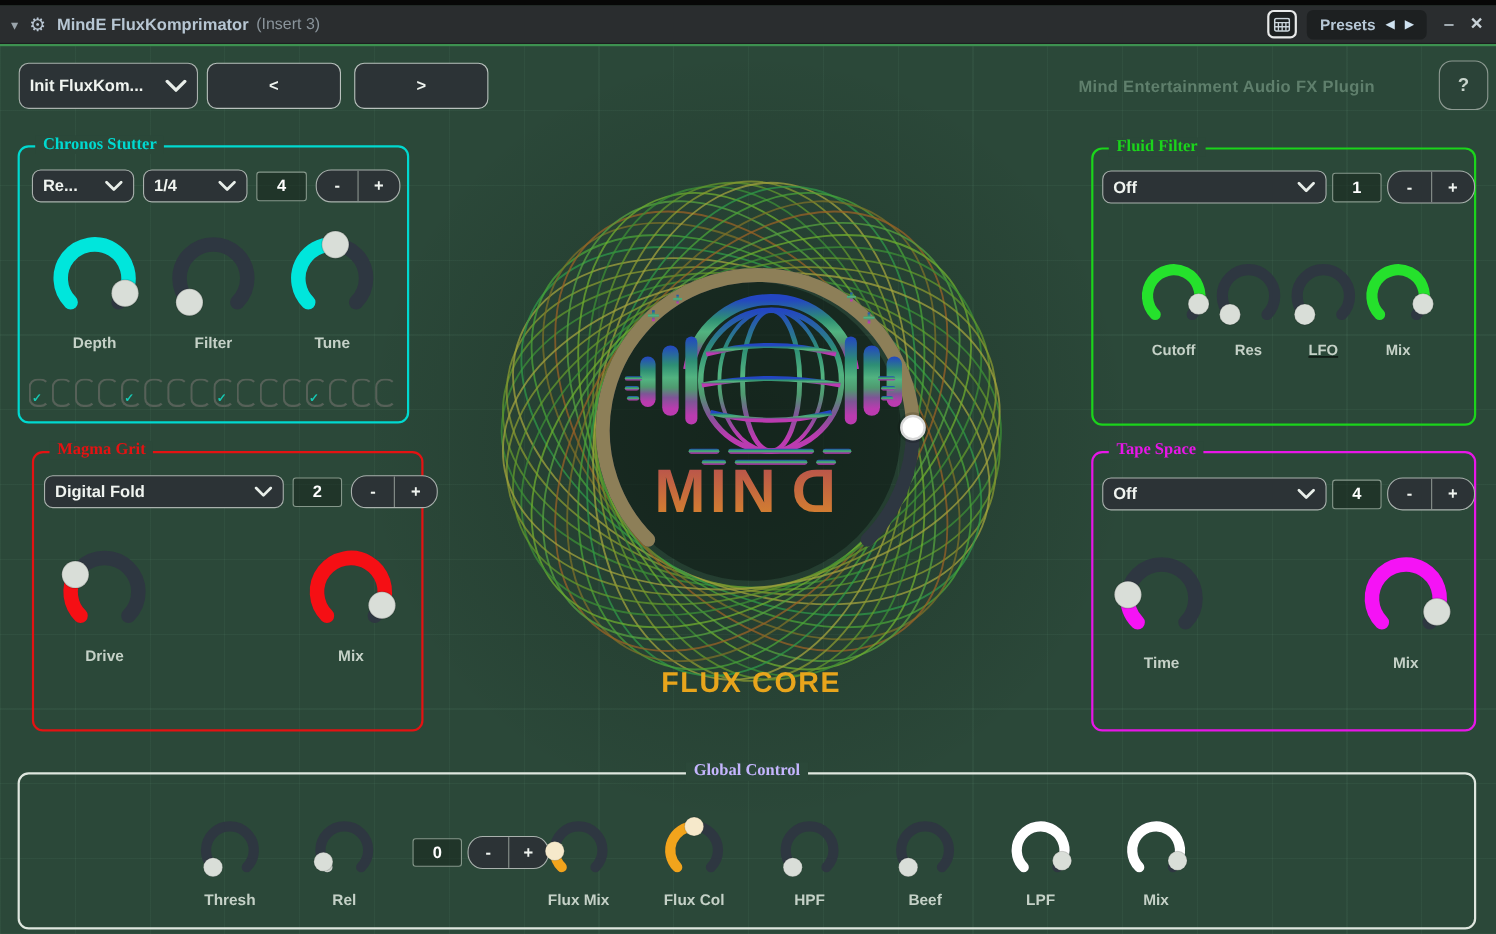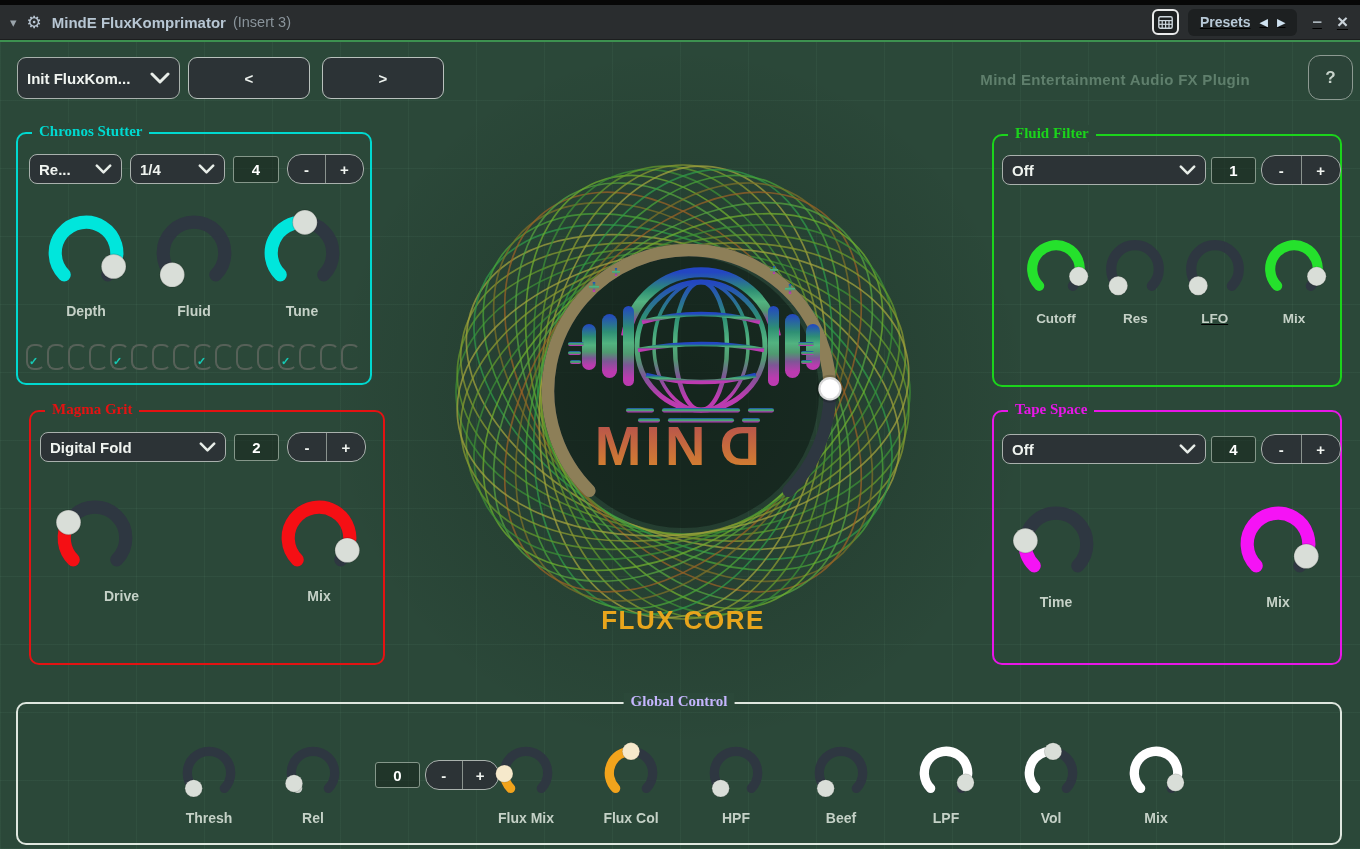--- a/index.html
+++ b/index.html
@@ -5,21 +5,21 @@
   html,body{margin:0;padding:0;background:#141616;}
   body{width:1360px;height:849px;overflow:hidden;font-family:"Liberation Sans",sans-serif;-webkit-font-smoothing:antialiased;}
   .window{position:relative;width:1360px;height:849px;background:#2b4839;outline:1px solid #1a1a1a;}
   .host-strip{position:absolute;top:0;left:0;right:0;height:5px;background:#070707;}
   
   .titlebar{position:absolute;top:5px;left:0;right:0;height:35px;background:#2a2d2f;display:flex;align-items:center;padding:0 10px;box-sizing:border-box;border-bottom:1px solid #1c1e1f;}
   .tb-caret{color:#9aa4ab;font-size:13px;margin-right:10px;cursor:default;}
   .tb-gear{color:#b9c6d3;font-size:17px;margin-right:10px;line-height:1;}
   .tb-title{color:#b7c6d3;font-weight:bold;font-size:15px;margin-right:7px;}
   .tb-ctx{color:#8a949b;font-size:14.5px;}
-  .tb-right{margin-left:auto;display:flex;align-items:center;gap:9px;text-decoration:underline;}
+  .tb-right{margin-left:auto;display:flex;align-items:center;gap:9px;}
   .grid-btn{width:27px;height:26px;border:2px solid #e9eaea;border-radius:6px;background:#1d2021;display:flex;align-items:center;justify-content:center;padding:0;cursor:pointer;}
   .presets-pill{height:27px;background:#1d2021;border-radius:6px;display:flex;align-items:center;gap:9px;padding:0 12px;}
   .presets-label{color:#b7c8d6;font-weight:bold;font-size:14px;}
   .tri{color:#cfe2f0;font-size:11px;cursor:pointer;line-height:1;}
   .win-min{color:#aab4bb;font-size:17px;font-weight:bold;margin-left:6px;cursor:pointer;}
   .win-close{color:#c9d2d8;font-size:19px;font-weight:bold;margin:0 2px 0 6px;cursor:pointer;}
   
   .plugin{position:absolute;top:40px;left:0;right:0;bottom:0;background-color:#2b4839;border-top:2px solid #3d9150;box-sizing:border-box;
     background-image:
       radial-gradient(circle at 50% 44%, rgba(8,18,12,0.30), rgba(8,18,12,0) 350px),
@@ -218,21 +218,21 @@
               <path d="M 25.25 74.75 A 35 35 0 1 1 81.43 65.40" fill="none" stroke="#00e6dc" stroke-width="15" stroke-linecap="round"></path>
               <circle cx="81.43" cy="65.40" r="14" fill="#d9ded8" stroke="rgba(0,0,0,0.15)" stroke-width="1.5"></circle>
             </svg>
             <div class="klabel">Depth</div>
           </div>
           <div class="knob" style="width: 88px;">
             <svg viewBox="0 0 100 100" width="88" height="88">
               <path d="M 25.25 74.75 A 35 35 0 1 1 74.75 74.75" fill="none" stroke="#2e3741" stroke-width="15" stroke-linecap="round"></path>
               <circle cx="25.25" cy="74.75" r="14" fill="#d9ded8" stroke="rgba(0,0,0,0.15)" stroke-width="1.5"></circle>
             </svg>
-            <div class="klabel">Fluid</div>
+            <div class="klabel">Filter</div>
           </div>
           <div class="knob" style="width: 88px;">
             <svg viewBox="0 0 100 100" width="88" height="88">
               <path d="M 25.25 74.75 A 35 35 0 1 1 74.75 74.75" fill="none" stroke="#2e3741" stroke-width="15" stroke-linecap="round"></path>
               <path d="M 25.25 74.75 A 35 35 0 0 1 53.29 15.16" fill="none" stroke="#00e6dc" stroke-width="15" stroke-linecap="round"></path>
               <circle cx="53.29" cy="15.16" r="14" fill="#d9ded8" stroke="rgba(0,0,0,0.15)" stroke-width="1.5"></circle>
             </svg>
             <div class="klabel">Tune</div>
           </div>
         </div>
@@ -260,34 +260,34 @@
           </div>
           <div class="step"></div>
           <div class="step"></div>
           <div class="step"></div>
         </div>
     </div>
 
     <div class="panel" style="left: 29px; top: 368px; width: 356px; height: 255px; --ac: #e41212;">
       <span class="panel-title">Magma Grit</span>
       <div class="row" style="left:9px;top:20px;gap:8px;">
-        <div class="dd" style="width:186px;">
+        <div class="dd" style="width:218px;">
           <span>Digital Fold</span>
           <svg width="17" height="10" viewBox="0 0 20 12">
               <polyline points="2,2 10,10 18,2" fill="none" stroke="#e8eee9" stroke-width="3" stroke-linecap="round" stroke-linejoin="round"></polyline>
             </svg>
         </div>
         <div class="numbox" style="width:45px;">2</div>
         <div class="stepper" style="width:79px;">
           <span class="sbtn">-</span>
           <span class="sbtn">+</span>
         </div>
       </div>
       <div class="row" style="left:0;right:0;top:82px;justify-content:space-between;padding:0 20px;">
-          <div class="knob" style="width: 88px; align-items: flex-end;">
+          <div class="knob" style="width: 88px;">
             <svg viewBox="0 0 100 100" width="88" height="88">
               <path d="M 25.25 74.75 A 35 35 0 1 1 74.75 74.75" fill="none" stroke="#2e3741" stroke-width="15" stroke-linecap="round"></path>
               <path d="M 25.25 74.75 A 35 35 0 0 1 19.87 32.18" fill="none" stroke="#f50f14" stroke-width="15" stroke-linecap="round"></path>
               <circle cx="19.87" cy="32.18" r="14" fill="#d9ded8" stroke="rgba(0,0,0,0.15)" stroke-width="1.5"></circle>
             </svg>
             <div class="klabel">Drive</div>
           </div>
           <div class="knob" style="width: 88px;">
             <svg viewBox="0 0 100 100" width="88" height="88">
               <path d="M 25.25 74.75 A 35 35 0 1 1 74.75 74.75" fill="none" stroke="#2e3741" stroke-width="15" stroke-linecap="round"></path>
@@ -307,21 +307,21 @@
           <svg width="17" height="10" viewBox="0 0 20 12">
               <polyline points="2,2 10,10 18,2" fill="none" stroke="#e8eee9" stroke-width="3" stroke-linecap="round" stroke-linejoin="round"></polyline>
             </svg>
         </div>
         <div class="numbox" style="width:45px;">1</div>
         <div class="stepper" style="width:80px;">
           <span class="sbtn">-</span>
           <span class="sbtn">+</span>
         </div>
       </div>
-      <div class="row knobs-sm" style="left:16px;right:0;top:99px;justify-content:space-between;padding:0 12px;">
+      <div class="row knobs-sm" style="left:4px;right:0;top:99px;justify-content:center;padding:0 12px;">
           <div class="knob" style="width: 68px;">
             <svg viewBox="0 0 100 100" width="68" height="68">
               <path d="M 25.25 74.75 A 35 35 0 1 1 74.75 74.75" fill="none" stroke="#2e3741" stroke-width="15" stroke-linecap="round"></path>
               <path d="M 25.25 74.75 A 35 35 0 1 1 83.29 60.82" fill="none" stroke="#25e12c" stroke-width="15" stroke-linecap="round"></path>
               <circle cx="83.29" cy="60.82" r="14" fill="#d9ded8" stroke="rgba(0,0,0,0.15)" stroke-width="1.5"></circle>
             </svg>
             <div class="klabel">Cutoff</div>
           </div>
           <div class="knob" style="width: 68px;">
             <svg viewBox="0 0 100 100" width="68" height="68">
@@ -442,28 +442,20 @@
             <svg viewBox="0 0 100 100" width="62" height="62">
               <path d="M 25.25 74.75 A 35 35 0 1 1 74.75 74.75" fill="none" stroke="#2e3741" stroke-width="15" stroke-linecap="round"></path>
               <path d="M 25.25 74.75 A 35 35 0 1 1 81.43 65.40" fill="none" stroke="#ffffff" stroke-width="15" stroke-linecap="round"></path>
               <circle cx="81.43" cy="65.40" r="14" fill="#d9ded8" stroke="rgba(0,0,0,0.15)" stroke-width="1.5"></circle>
             </svg>
             <div class="klabel">LPF</div>
           </div>
           <div class="knob" style="width: 80px;">
             <svg viewBox="0 0 100 100" width="62" height="62">
               <path d="M 25.25 74.75 A 35 35 0 1 1 74.75 74.75" fill="none" stroke="#2e3741" stroke-width="15" stroke-linecap="round"></path>
-              <path d="M 25.25 74.75 A 35 35 0 0 1 53.29 15.16" fill="none" stroke="#ffffff" stroke-width="15" stroke-linecap="round"></path>
-              <circle cx="53.29" cy="15.16" r="14" fill="#d9ded8" stroke="rgba(0,0,0,0.15)" stroke-width="1.5"></circle>
-            </svg>
-            <div class="klabel">Vol</div>
-          </div>
-          <div class="knob" style="width: 80px;">
-            <svg viewBox="0 0 100 100" width="62" height="62">
-              <path d="M 25.25 74.75 A 35 35 0 1 1 74.75 74.75" fill="none" stroke="#2e3741" stroke-width="15" stroke-linecap="round"></path>
               <path d="M 25.25 74.75 A 35 35 0 1 1 81.43 65.40" fill="none" stroke="#ffffff" stroke-width="15" stroke-linecap="round"></path>
               <circle cx="81.43" cy="65.40" r="14" fill="#d9ded8" stroke="rgba(0,0,0,0.15)" stroke-width="1.5"></circle>
             </svg>
             <div class="klabel">Mix</div>
           </div>
         </div>
     </div>
 
   </div>
 </div>

